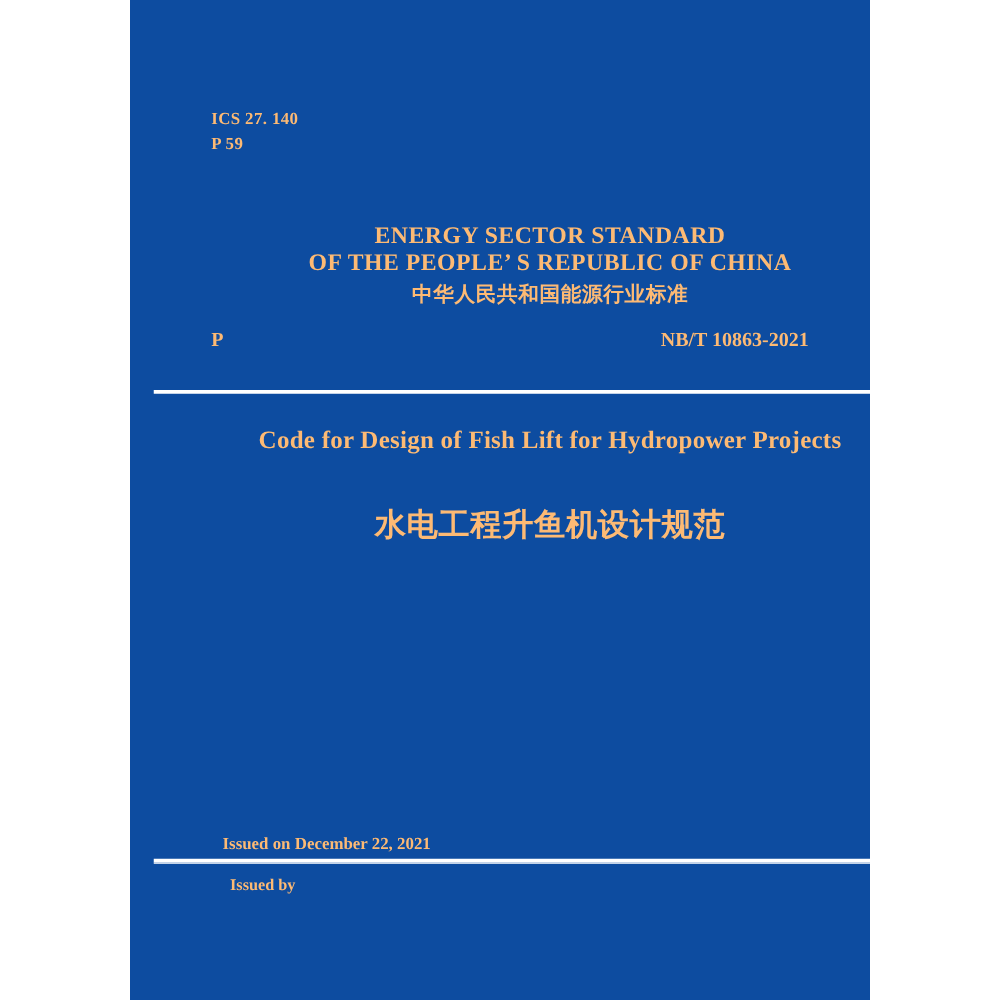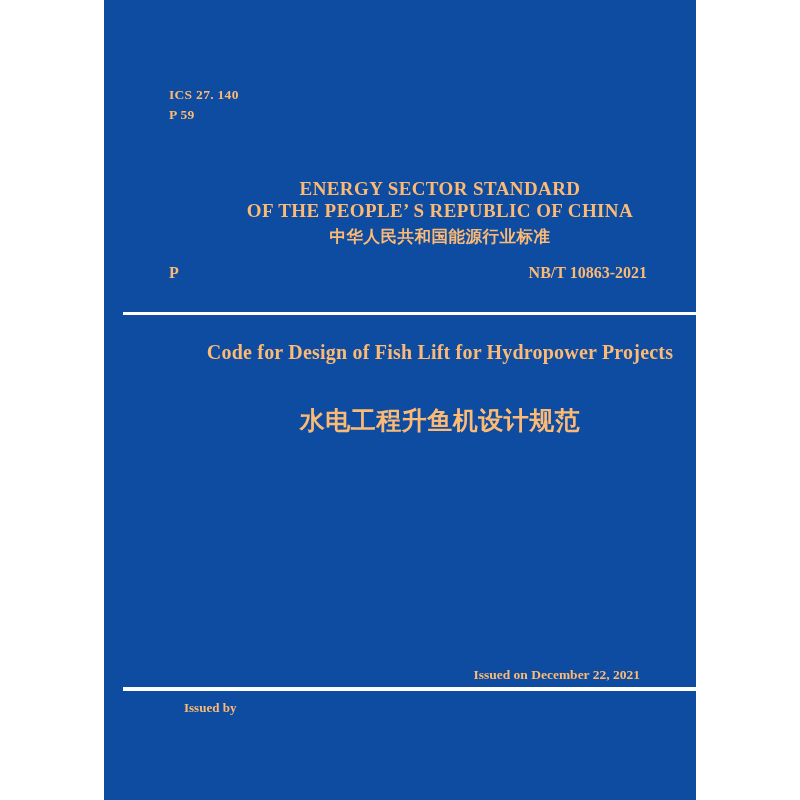--- a/index.html
+++ b/index.html
@@ -38,21 +38,21 @@
            display: flex; justify-content: space-between; align-items: baseline;
            font-size: 16px; font-weight: bold; line-height: 22px; }
 
   .rule-top { left: 19px; right: 0; top: 312px; height: 3px; background: #ffffff; }
 
   .title-en { top: 340px; font-size: 20px; font-weight: bold; line-height: 24px; letter-spacing: 0.2px; }
   .title-cn { top: 404px; font-size: 25px; font-weight: bold; line-height: 32px; letter-spacing: 0.5px;
               font-family: "Liberation Sans", "DejaVu Sans", sans-serif; }
 
   .dates-row { left: 74px; right: 56px; top: 665px;
-               display: flex; justify-content: flex-end; align-items: baseline;
+               display: flex; justify-content: space-between; align-items: baseline;
                font-size: 13.5px; font-weight: bold; line-height: 20px; }
 
   .rule-bottom { left: 19px; right: 0; top: 687px; height: 1px;
                  border-top: 3px solid #ffffff; border-bottom: 1px solid #ffffff;
                  background: transparent; }
 
   .issued-by-row { left: 80px; right: 20px; top: 698px;
                    display: flex; align-items: center;
                    font-size: 13px; font-weight: bold; line-height: 20px; gap: 12px; }
   .issued-by-row .gap { display: inline-block; width: 15px; }

